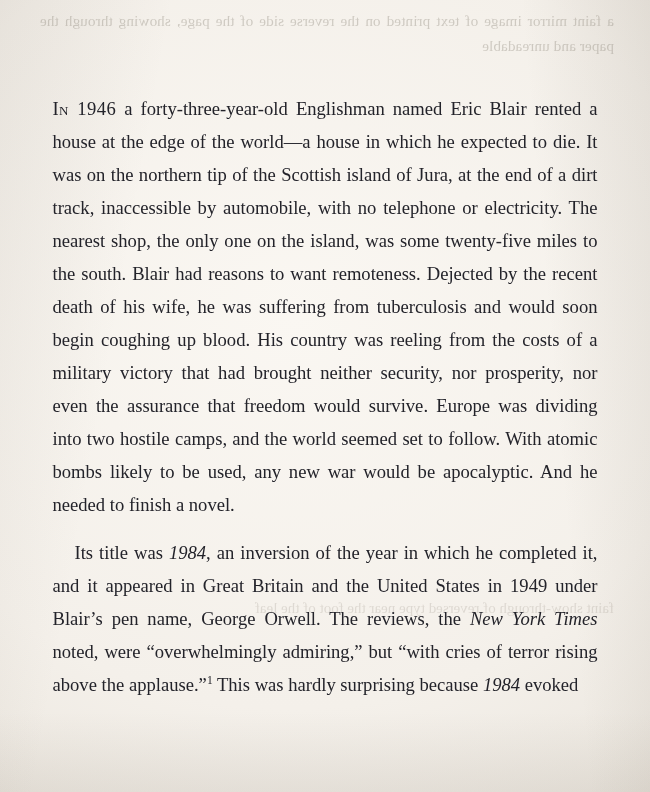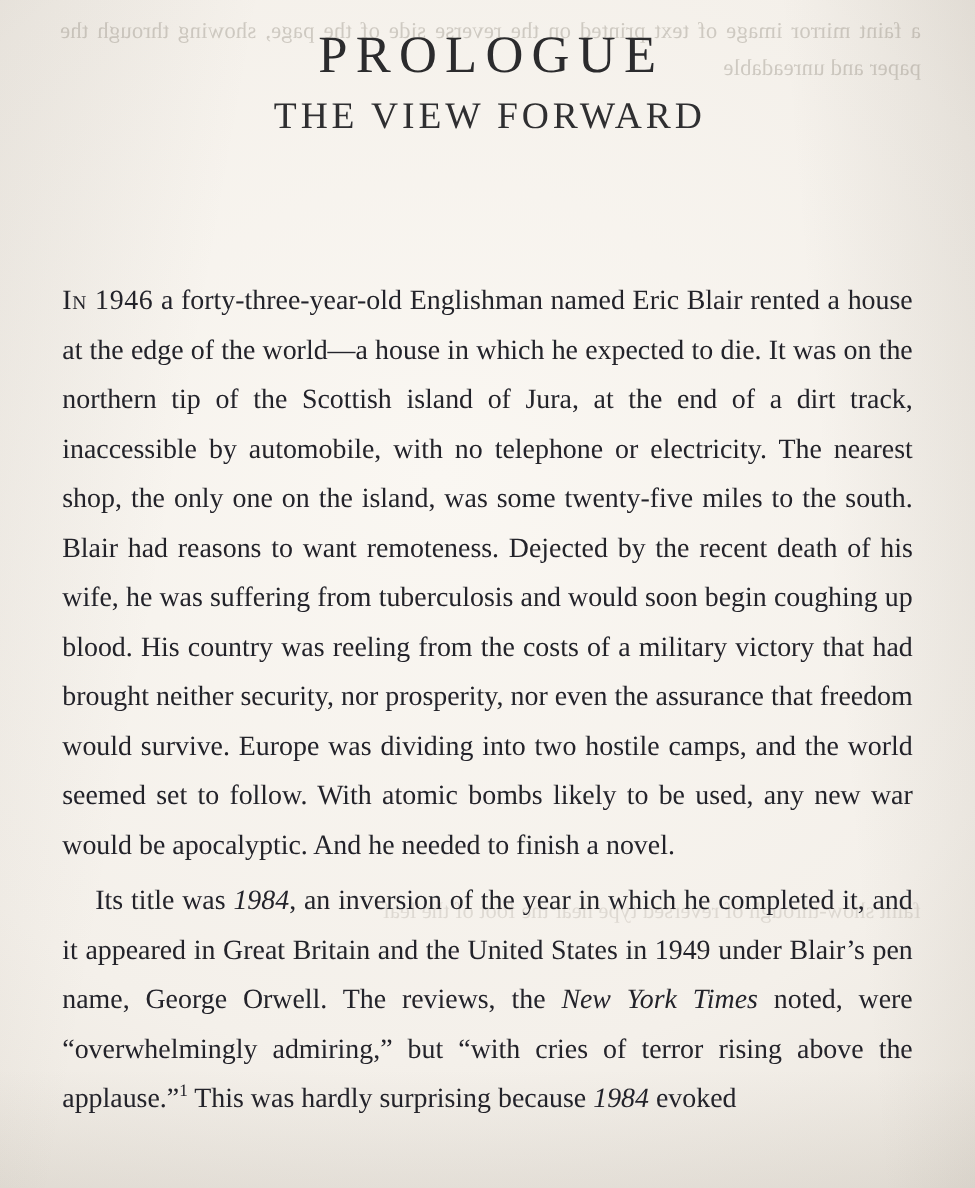--- a/index.html
+++ b/index.html
@@ -101,21 +101,21 @@
     width: 575px;
     margin-top: 92px;
     color: #23232a;
     font-size: 18.6px;
     line-height: 33px;
     text-align: justify;
     text-justify: inter-word;
     hyphens: none;
   }
   .body-text p {
-    margin: 4px;
+    margin: 15px;
   }
   .body-text p + p {
     text-indent: 22px;
   }
   .smallcaps {
     font-variant: small-caps;
     font-size: 1.0em;
     letter-spacing: 0.4px;
   }
   em, .ital {
@@ -129,24 +129,20 @@
 </head>
 <body>
 
 <div class="page">
 
   <div class="bleed">a faint mirror image of text printed on the reverse side of the page, showing through the paper and unreadable</div>
   <div class="bleed-low">faint show-through of reversed type near the foot of the leaf</div>
 
   <div class="content">
 
-    <div class="heading-block">
-      <div class="chapter-title">PROLOGUE</div>
-      <div class="chapter-subtitle">THE VIEW FORWARD</div>
-    </div>
 
     <div class="body-text">
       <p>
         <span class="smallcaps">In 1946</span><span> a forty-three-year-old Englishman named Eric Blair rented a house at the edge of the world—a house in which he expected to die. It was on the northern tip of the Scottish island of Jura, at the end of a dirt track, inaccessible by automobile, with no telephone or electricity. The nearest shop, the only one on the island, was some twenty-five miles to the south. Blair had reasons to want remoteness. Dejected by the recent death of his wife, he was suffering from tuberculosis and would soon begin coughing up blood. His country was reeling from the costs of a military victory that had brought neither security, nor prosperity, nor even the assurance that freedom would survive. Europe was dividing into two hostile camps, and the world seemed set to follow. With atomic bombs likely to be used, any new war would be apocalyptic. And he needed to finish a novel.</span>
       </p>
       <p id="para2"><span>Its title was </span><em>1984</em><span>, an inversion of the year in which he completed it, and it appeared in Great Britain and the United States in 1949 under Blair’s pen name, George Orwell. The reviews, the </span><em>New York Times</em><span> noted, were “overwhelmingly admiring,” but “with cries of terror rising above the applause.”</span><sup>1</sup><span> This was hardly surprising because </span><em>1984</em><span> evoked</span></p>
     </div>
 
   </div>
 </div>

